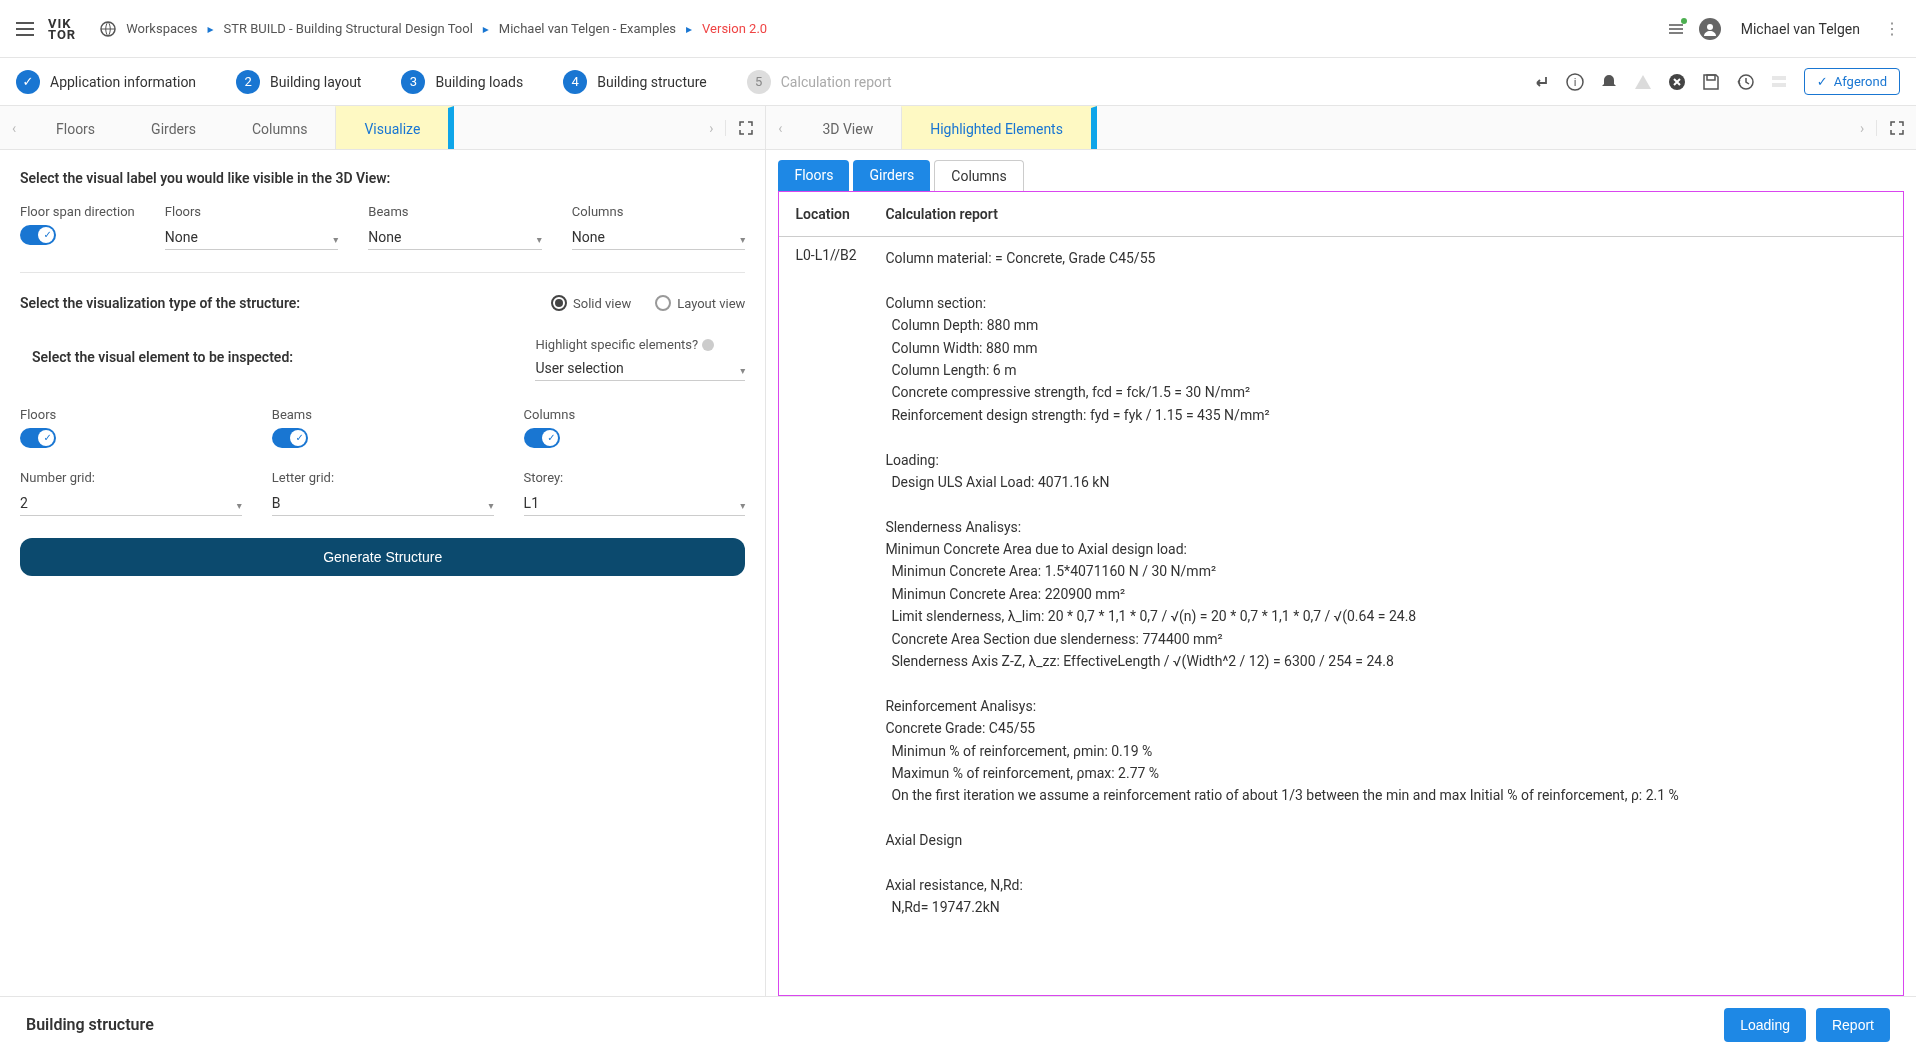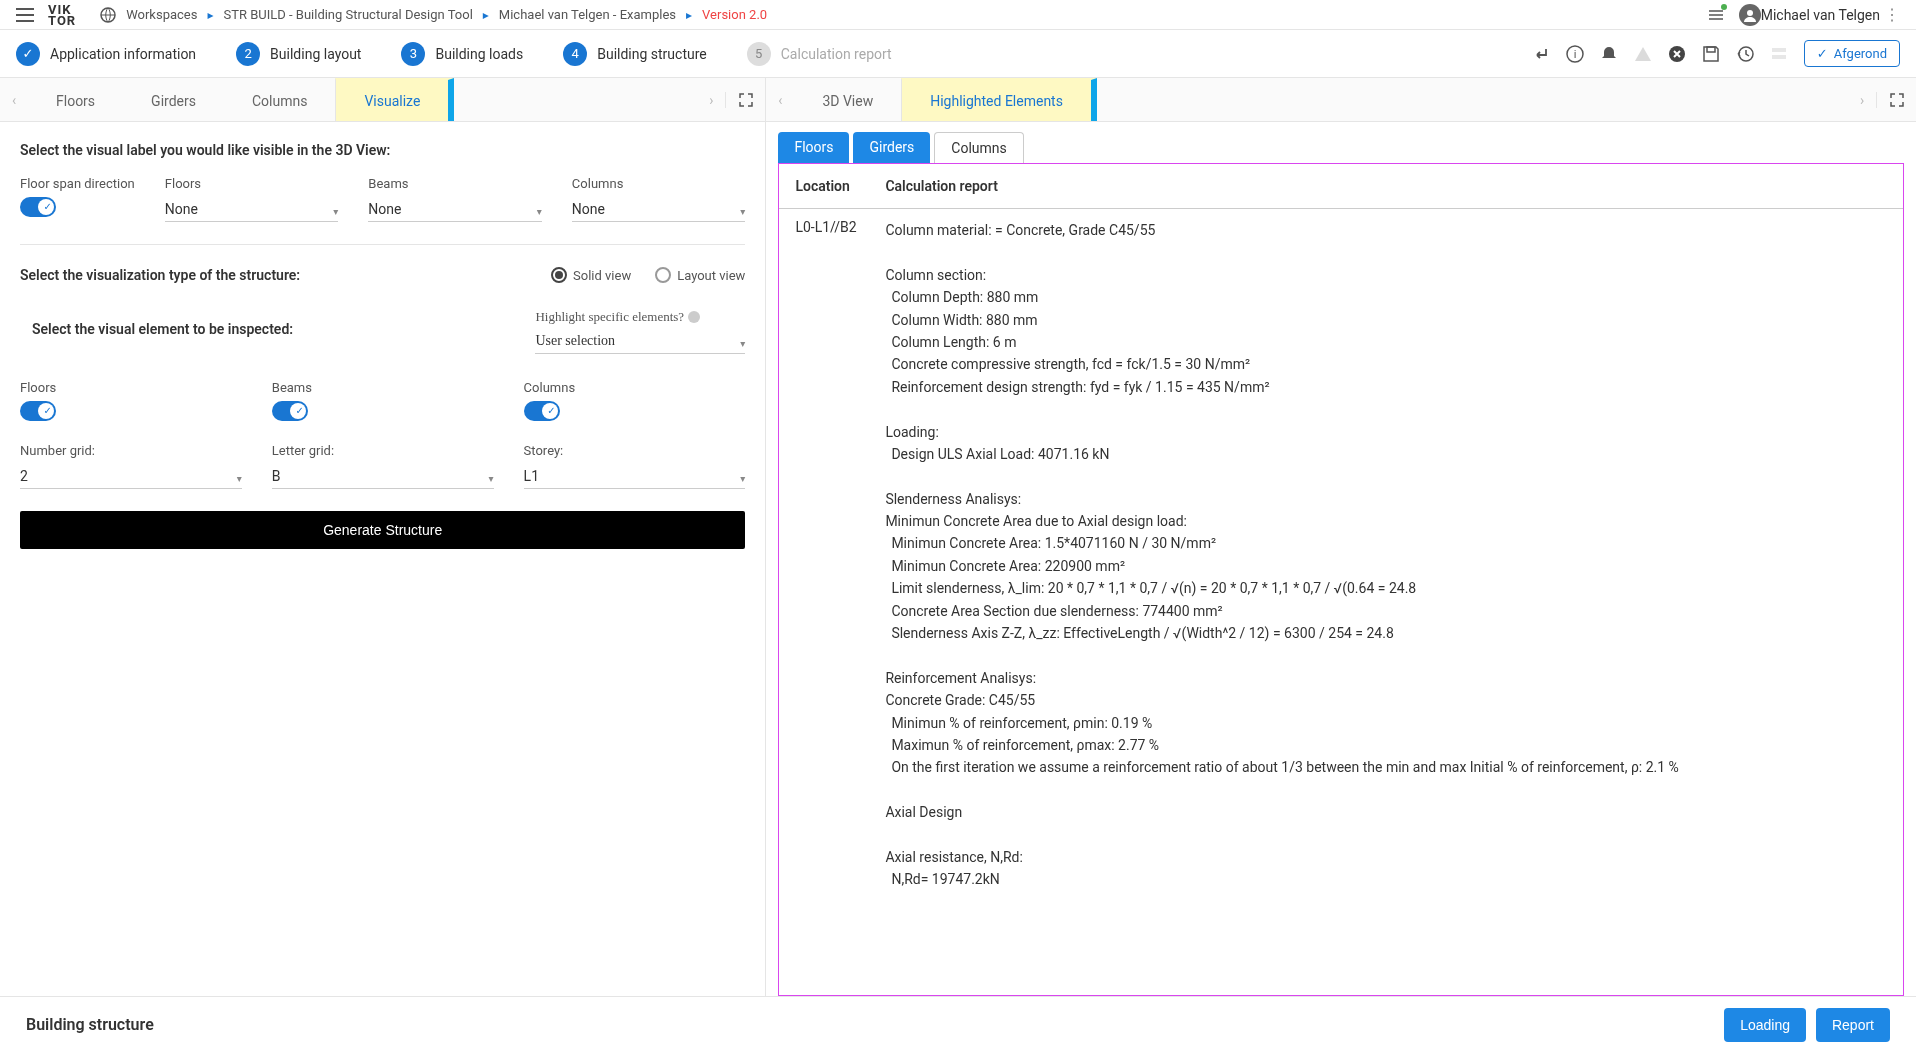--- a/index.html
+++ b/index.html
@@ -19,21 +19,21 @@
   flex-direction: column;
   height: 100vh;
 }
 
 
 .topbar {
   display: flex;
   align-items: center;
   padding: 8px 16px;
   border-bottom: 1px solid #e5e5e5;
-  height: 30px;
+  height: 58px;
 }
 .menu-icon {
   cursor: pointer;
   margin-right: 14px;
 }
 .logo {
   font-weight: 700;
   font-size: 13px;
   line-height: 11px;
   letter-spacing: 1px;
@@ -64,21 +64,21 @@
 }
 .top-right .ticon {
   width: 18px;
   height: 18px;
   position: relative;
   cursor: pointer;
 }
 .user-chip {
   display: flex;
   align-items: center;
-  gap: 0;
+  gap: 20px;
   cursor: pointer;
 }
 .avatar {
   width: 22px;
   height: 22px;
   border-radius: 50%;
   background: #666;
   display: flex;
   align-items: center;
   justify-content: center;
@@ -327,46 +327,45 @@
 }
 .highlight-row {
   display: flex;
   align-items: flex-start;
   justify-content: space-between;
   margin-bottom: 26px;
   gap: 40px;
 }
 .highlight-right {
   flex: 0 0 210px;
-  font-family: Liberation Serif, serif;
 }
 .hl-label {
   font-size: 13px;
   color: #555;
   margin-bottom: 4px;
   display: flex;
   align-items: center;
   gap: 4px;
 }
 .info-dot {
   width: 12px;
   height: 12px;
   border-radius: 50%;
   background: #ccc;
   display: inline-block;
 }
 .generate-btn {
   width: 100%;
-  background: #000000;
+  background: #0c4a6e;
   color: #fff;
   border: none;
   padding: 11px;
   font-size: 14px;
   cursor: pointer;
-  border-radius: 2px;
+  border-radius: 12px;
 }
 
 
 .subtabs {
   display: flex;
   padding: 10px 12px 0;
 }
 .subtab {
   padding: 7px 16px;
   border-radius: 4px 4px 0 0;

